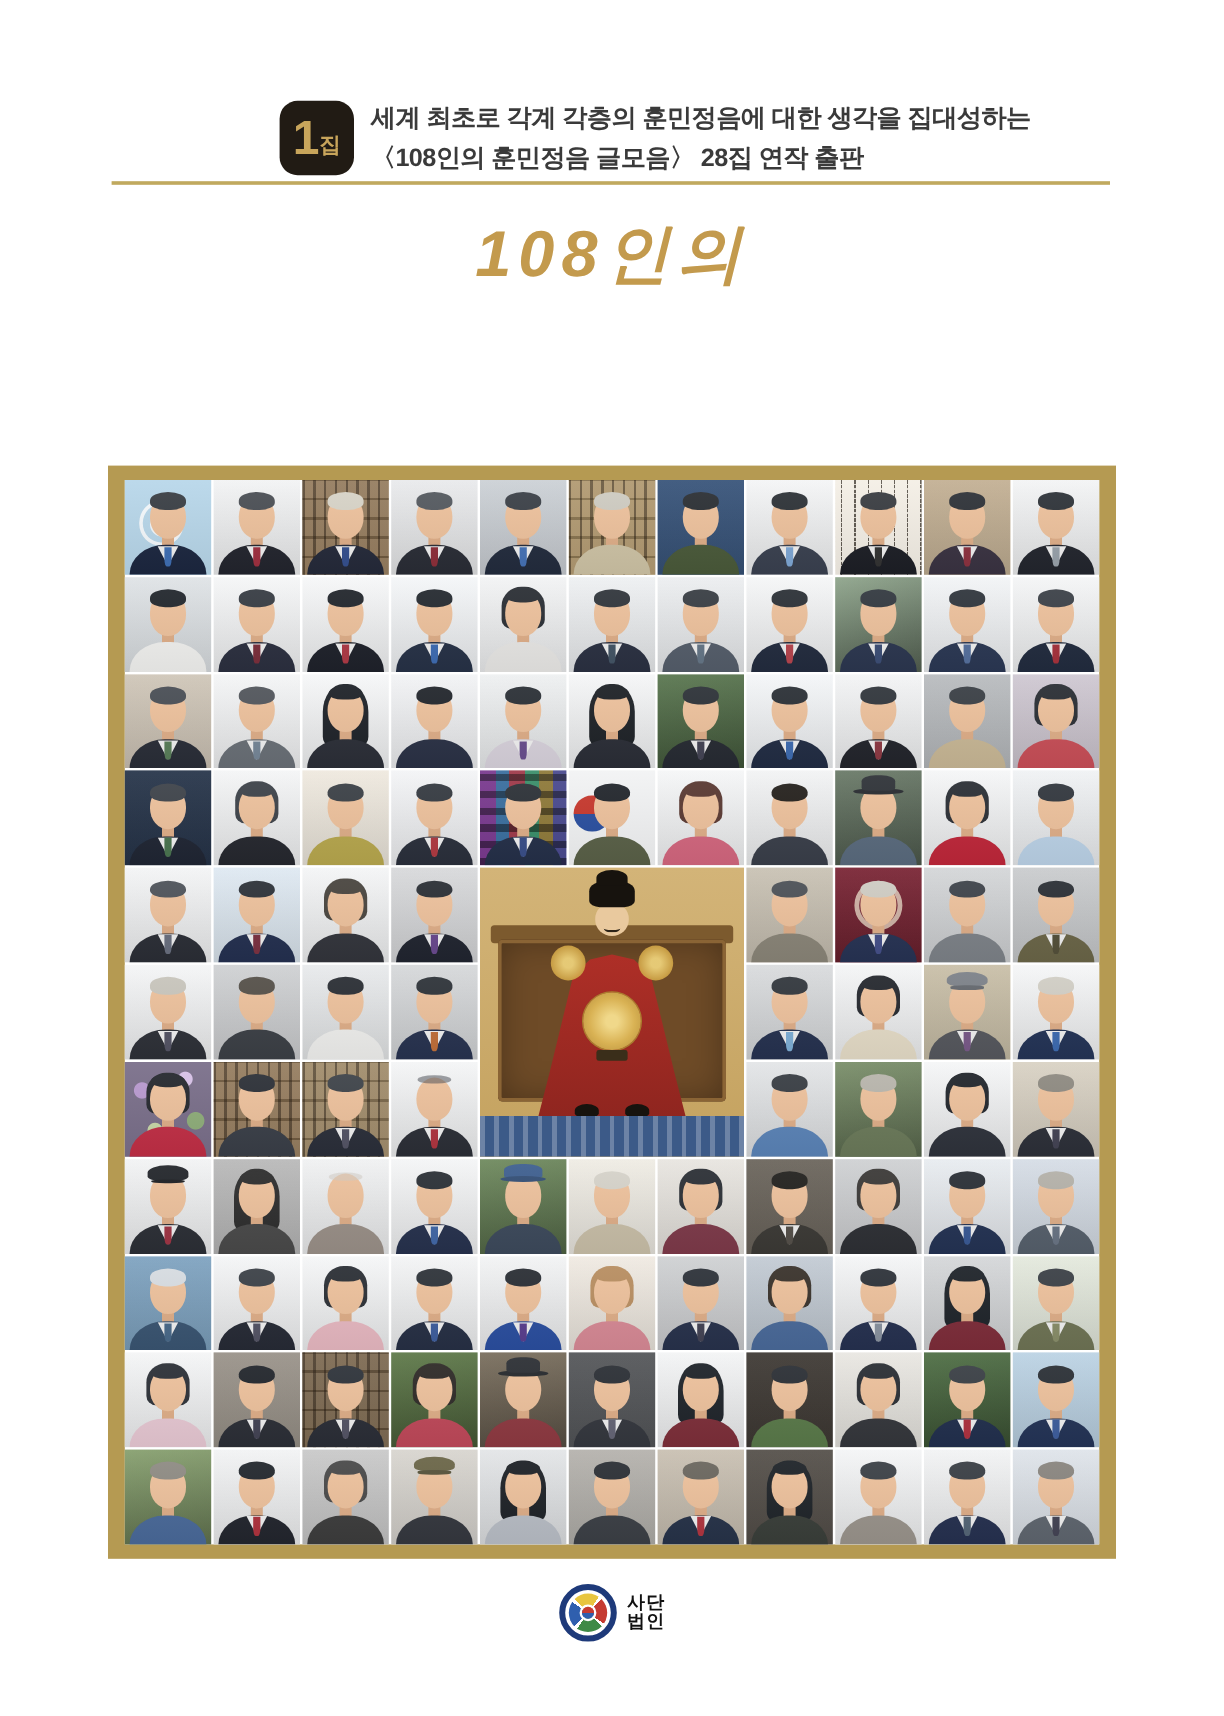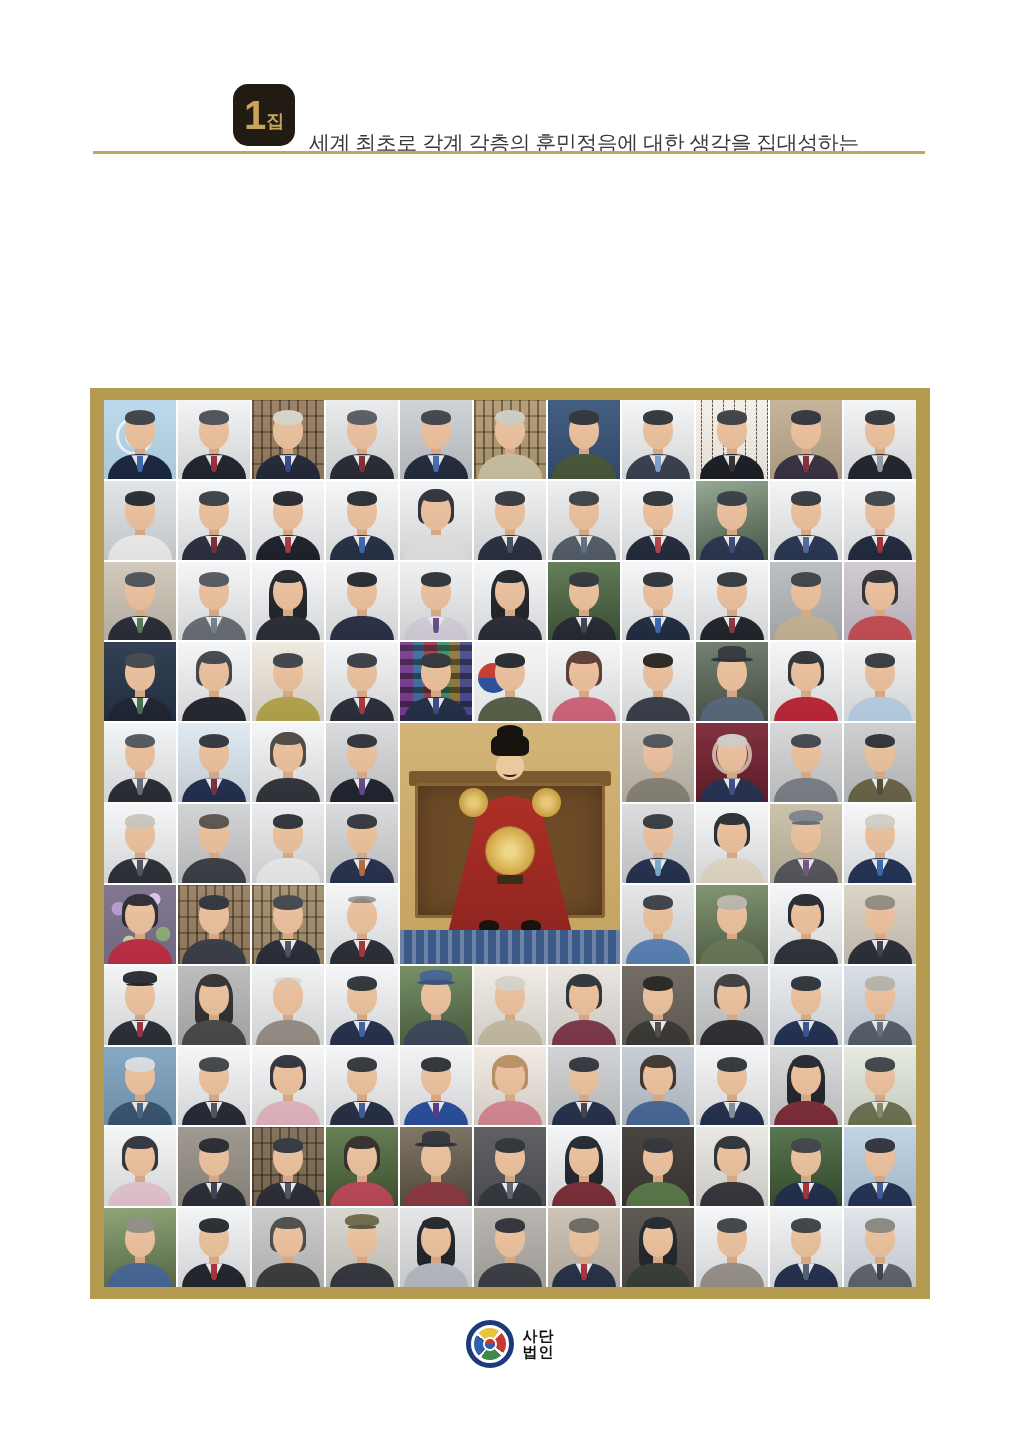--- a/index.html
+++ b/index.html
@@ -5,22 +5,22 @@
   html,body{margin:0;padding:0;background:#e9e9e9;}
   *{box-sizing:border-box;}
   #cover{position:relative;width:1020px;height:1430px;background:#ffffff;margin:0 auto;
          font-family:"Liberation Sans","DejaVu Sans",sans-serif;overflow:hidden;}
 
   
   #badge{position:absolute;left:233px;top:84px;width:62px;height:62px;border-radius:15px;
          display:flex;align-items:center;justify-content:center;}
   #badge .num{font-size:40px;font-weight:bold;line-height:1;}
   #badge .suf{font-size:18px;font-weight:bold;margin-top:12px;}
-  #header-text{position:absolute;left:309px;top:82px;font-size:21px;font-weight:400;
-               color:#3a3a3a;line-height:33px;letter-spacing:-0.5px;margin-top:44px;}
+  #header-text{position:absolute;left:309px;top:82px;font-size:21px;font-weight:700;
+               color:#3a3a3a;line-height:33px;letter-spacing:-0.5px;}
   #divider{position:absolute;left:93px;top:151px;width:832px;height:3px;}
 
   
   #title-sub{position:absolute;left:0;top:176px;width:100%;text-align:center;
              font-size:54px;font-weight:bold;font-style:italic;letter-spacing:6px;}
   #title-main{position:absolute;left:0;top:240px;width:100%;text-align:center;
               font-size:100px;font-weight:900;letter-spacing:2px;line-height:1.15;
               font-family:"Liberation Serif","DejaVu Serif",serif;}
 
   
@@ -93,24 +93,26 @@
 
 <div id="cover">
 
   <div id="badge" style="background: rgb(33, 27, 20); color: rgb(200, 165, 91);">
     <span class="num">1</span>
     <span class="suf">집</span>
   </div>
 
   <div id="header-text">
     <div>세계 최초로 각계 각층의 훈민정음에 대한 생각을 집대성하는</div>
+    <div>〈108인의 훈민정음 글모음〉 28집 연작 출판</div>
   </div>
 
   <div id="divider" style="background: rgb(192, 169, 94);"></div>
 
+  <div id="title-sub" style="color: rgb(195, 154, 77);">108인의</div>
 
   <div id="frame" style="background: rgb(181, 154, 82);">
     <div id="grid" style="background: rgb(255, 255, 255);">
         <div class="cell" style="background: rgb(184, 215, 234);">
           <div class="ov ov-un"></div>
           <div class="p neck" style="left: 43%; top: 56%; width: 14%; height: 16%;"></div>
           <div class="p shoulders" style="background: rgb(28, 39, 64);"></div>
           <div class="p collar"></div>
           <div class="p tie" style="background: rgb(63, 111, 181);"></div>
           <div class="p head" style="background: rgb(238, 194, 157);"></div>

